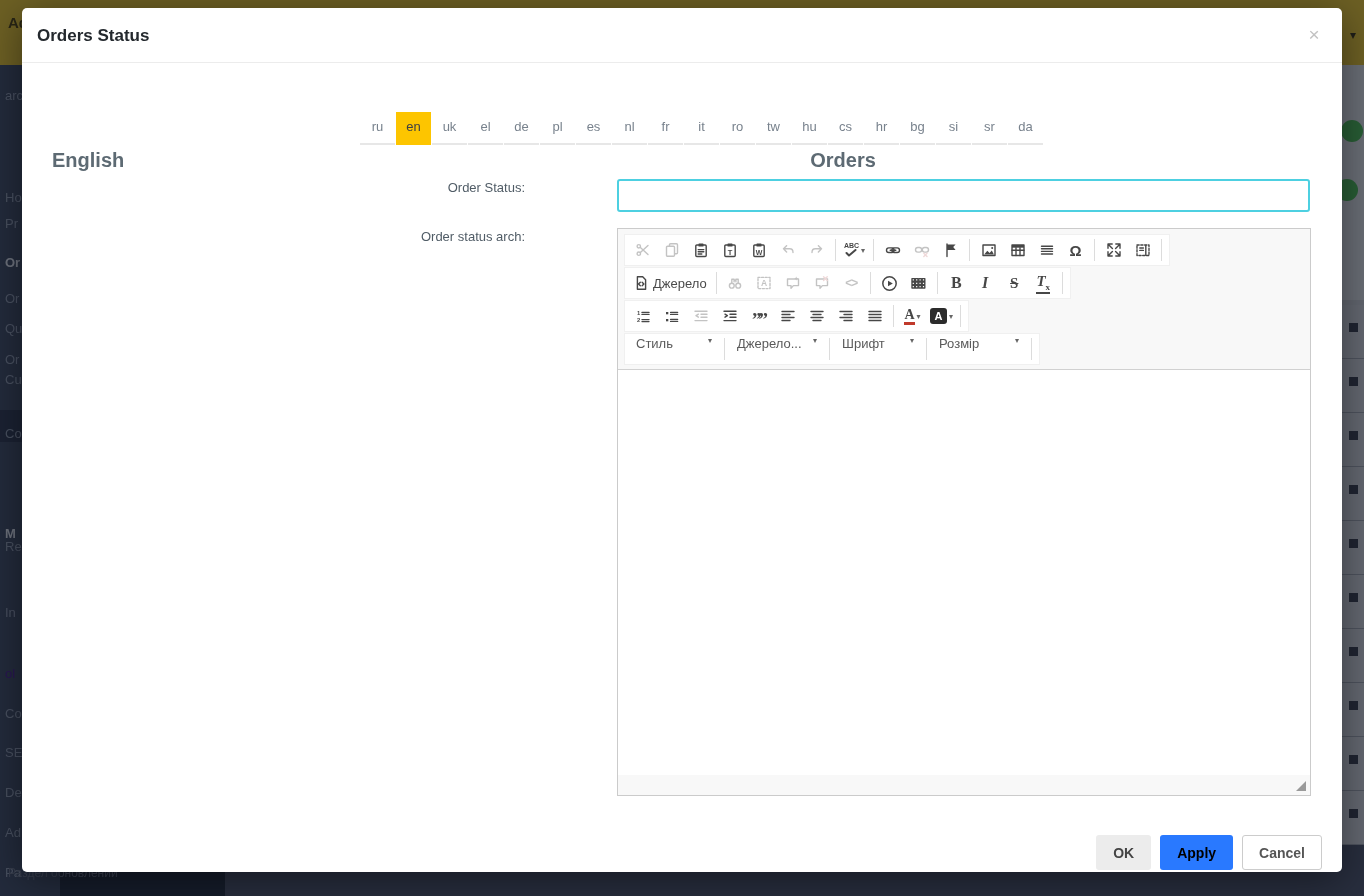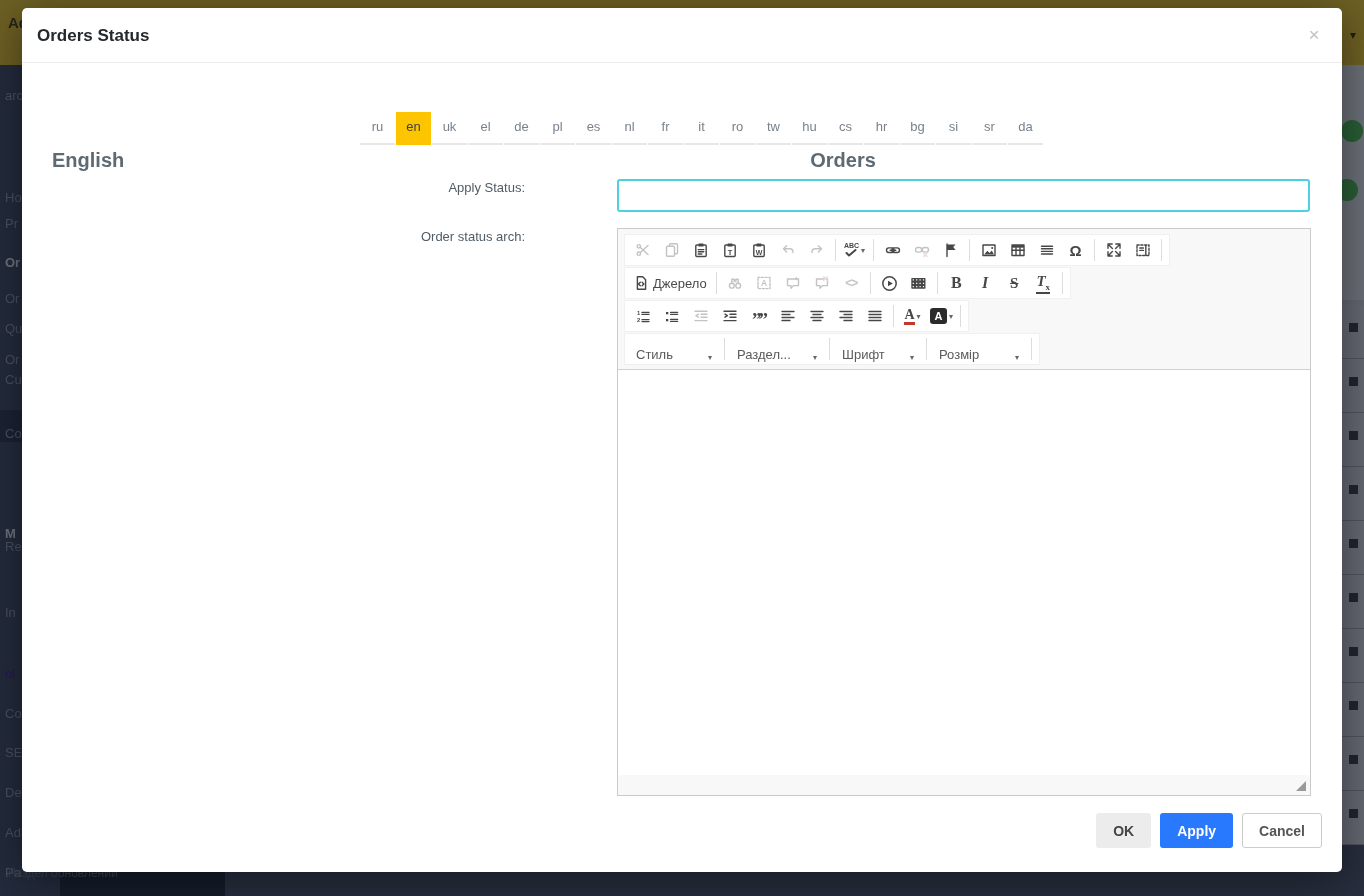--- a/index.html
+++ b/index.html
@@ -73,36 +73,36 @@
   .om { font-size:15px; font-weight:bold; }
   .qq { font-family:"Liberation Serif",serif; font-weight:bold; font-size:19px; letter-spacing:-3px; line-height:10px; padding-top:8px; }
   .code { font-weight:bold; font-size:12px; letter-spacing:-1px; }
   .spell { display:flex; flex-direction:column; align-items:center; line-height:6px; }
   .spell i { font-style:normal; font-size:7px; font-weight:bold; letter-spacing:0; }
   .car { font-size:8px; color:#666; margin-left:2px; font-weight:normal; }
   .src-label { font-size:13px; color:#4a4a4a; margin-left:4px; }
   .colA { font-family:"Liberation Serif",serif; font-weight:bold; font-size:14px; line-height:14px; border-bottom:3px solid #c0392b; }
   .bgA { width:17px; height:16px; background:#2b2b2b; color:#fff; border-radius:3px; display:inline-flex;
          align-items:center; justify-content:center; font-size:11px; font-weight:bold; }
-  .combo { display:flex; align-items:flex-end; justify-content:space-between; height:26px; padding:0 8px;
+  .combo { display:flex; align-items:flex-start; justify-content:space-between; height:26px; padding:0 8px;
            font-size:13px; color:#5a5a5a; cursor:pointer; }
   .c1{width:92px} .c2{width:96px} .c3{width:88px} .c4{width:96px}
 
   .e-content { position:absolute; left:0; top:140px; width:100%; height:407px; background:#fff;
                border-top:1px solid #d1d1d1; border-bottom:1px solid #d1d1d1; cursor:text; }
   .e-status { position:absolute; left:0; bottom:0; width:100%; height:20px; background:#f8f8f8; }
   .grip { position:absolute; right:4px; bottom:4px; width:0; height:0;
           border-left:10px solid transparent; border-bottom:10px solid #9a9a9a; cursor:se-resize; }
 
   
   .m-footer { position:absolute; right:20px; top:805px; display:flex; gap:9px; }
   .btn { height:35px; padding:0 16px; border-radius:3px; font-size:14px; font-weight:bold; display:inline-flex;
-         align-items:center; cursor:pointer; border:1px solid transparent; }
+         align-items:center; cursor:pointer; border:1px solid transparent;margin-top:22px; }
   .btn-ok { background:#ececec; color:#444; }
-  .btn-apply { background:#2979ff; color:#ffffff; }
+  .btn-apply { background:#2979ff; color:#000000; }
   .btn-cancel { background:#fff; color:#555; border-color:#ccc; }
 </style>
 </head>
 <body>
 
 <div class="bg">
   <div class="bg-topbar">
     <span class="bg-logo">Ad</span>
     <span class="bg-caret">▾</span>
   </div>
@@ -194,21 +194,21 @@
     <span class="tab">hr</span>
     <span class="tab">bg</span>
     <span class="tab">si</span>
     <span class="tab">sr</span>
     <span class="tab">da</span>
   </div>
 
   <div class="hdg hdg-general">English</div>
   <div class="hdg hdg-english">Orders</div>
 
-  <label class="f-label lbl1">Apply Status:</label>
+  <label class="f-label lbl1">Order Status:</label>
   <input class="f-input" type="text" value="" style="">
 
   <label class="f-label lbl2">Order status arch:</label>
 
   <div class="editor">
     <div class="toolbar">
 
       <div class="trow">
         <span class="tbtn dis">
             <svg width="16" height="16" viewBox="0 0 16 16">
@@ -461,21 +461,21 @@
         <span class="sep"></span>
       </div>
 
       <div class="trow">
         <span class="combo c1">
             <span>Стиль</span>
             <b class="car">▾</b>
           </span>
         <span class="sep"></span>
         <span class="combo c2">
-            <span>Раздел...</span>
+            <span>Джерело...</span>
             <b class="car">▾</b>
           </span>
         <span class="sep"></span>
         <span class="combo c3">
             <span>Шрифт</span>
             <b class="car">▾</b>
           </span>
         <span class="sep"></span>
         <span class="combo c4">
             <span>Розмір</span>

